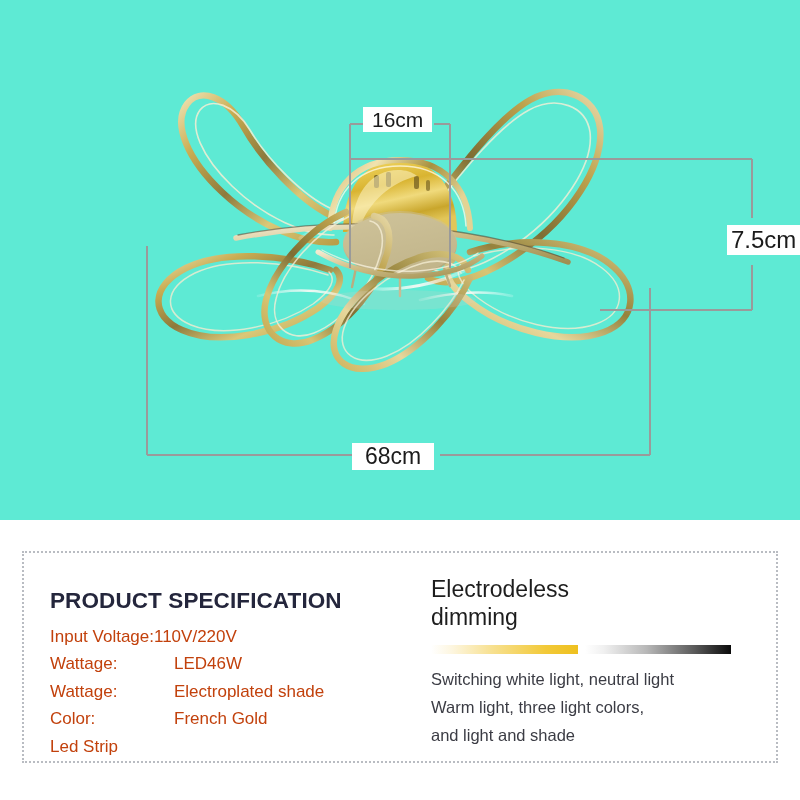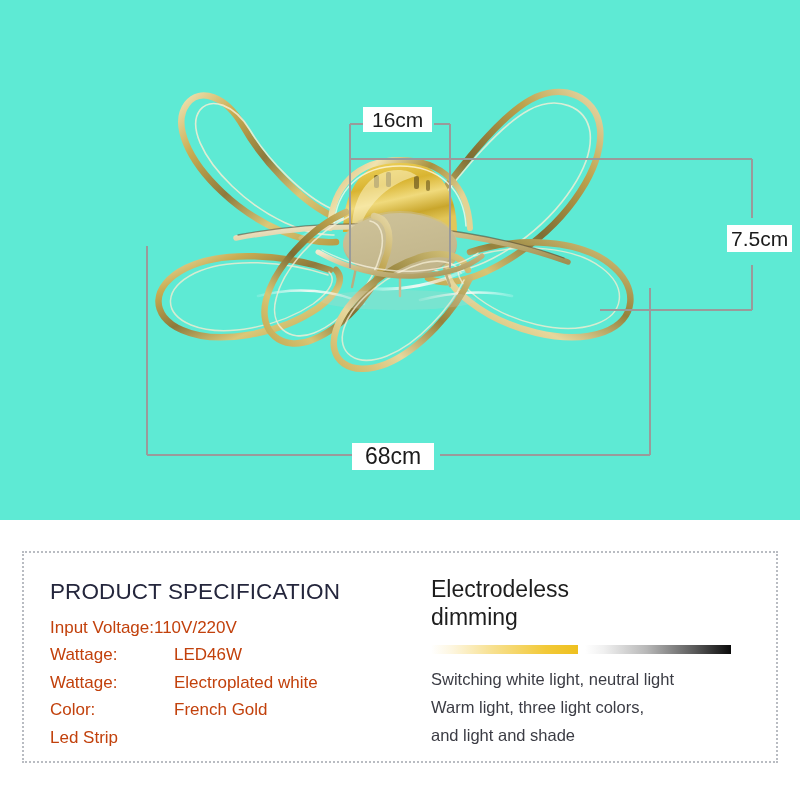--- a/index.html
+++ b/index.html
@@ -52,21 +52,21 @@
   }
   #label-16cm {
     left: 363px;
     top: 107px;
     font-size: 21px;
     padding: 2px 9px;
   }
   #label-75cm {
     left: 727px;
     top: 225px;
-    font-size: 21px;
+    font-size: 24px;
     padding: 3px 4px;
   }
   #label-68cm {
     left: 352px;
     top: 443px;
     font-size: 23px;
     padding: 2px 13px;
   }
 
   
@@ -84,24 +84,24 @@
 
   
   #spec-panel {
     position: absolute;
     left: 26px;
     top: 24px;
     width: 340px;
   }
   #spec-title {
     font-size: 22.5px;
-    font-weight: normal;
+    font-weight: bold;
     color: #24263c;
     letter-spacing: 0.1px;
-    margin: 3px 0 9px 0;
+    margin: 12px 0 9px 0;
     line-height: 1.1;
   }
   .spec-row {
     display: flex;
     flex-direction: row;
     font-size: 17px;
     color: #c2410c;
     line-height: 1.62;
     white-space: nowrap;
   }
@@ -335,21 +335,21 @@
     <div class="spec-row joined">
       <span class="spec-label">Input Voltage:110V/220V</span>
       <span class="spec-value"></span>
     </div>
     <div class="spec-row">
       <span class="spec-label">Wattage:</span>
       <span class="spec-value">LED46W</span>
     </div>
     <div class="spec-row">
       <span class="spec-label">Wattage:</span>
-      <span class="spec-value">Electroplated white</span>
+      <span class="spec-value">Electroplated shade</span>
     </div>
     <div class="spec-row">
       <span class="spec-label">Color:</span>
       <span class="spec-value">French Gold</span>
     </div>
     <div class="spec-row">
       <span class="spec-value">Led Strip</span>
     </div>
   </div>
 

